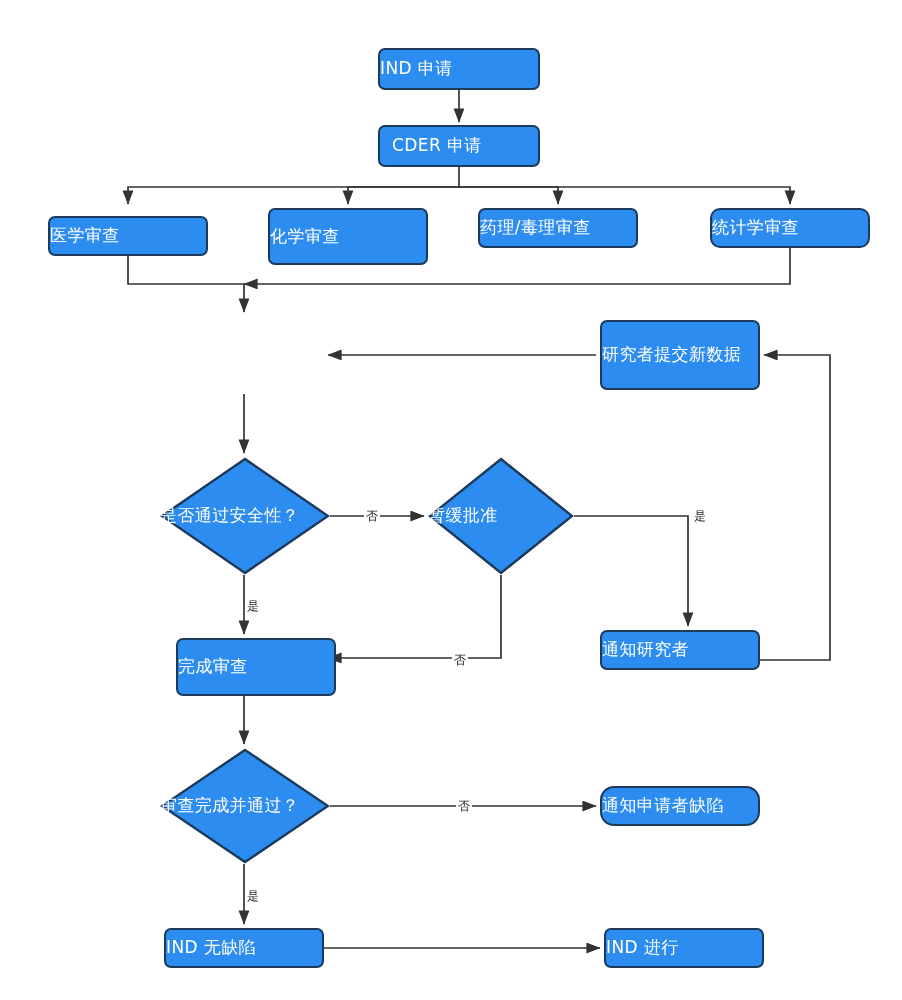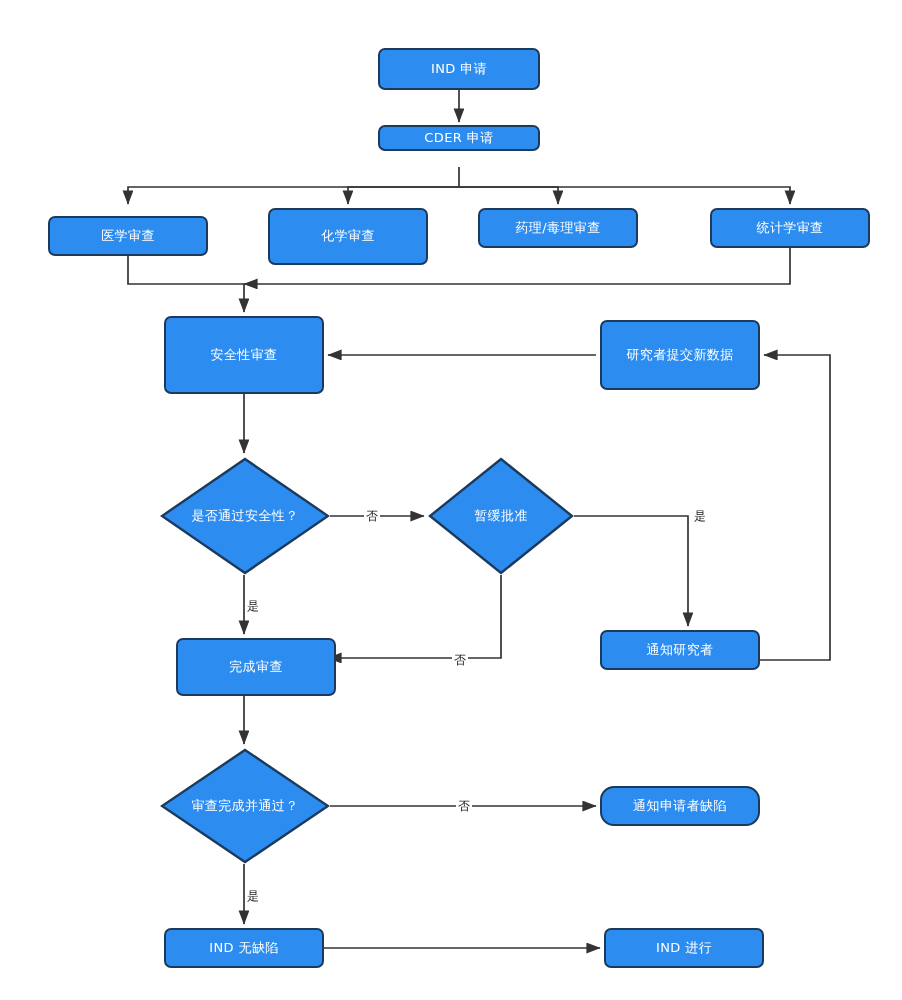--- a/index.html
+++ b/index.html
@@ -22,23 +22,22 @@
     left: 0;
     top: 0;
     width: 902px;
     height: 1000px;
   }
   .node {
     position: absolute;
     box-sizing: border-box;
     display: flex;
     align-items: center;
-    justify-content: center;
     color: #ffffff;
-    font-size: 13px;
+    font-size: 17px;
     letter-spacing: 0.4px;
     text-align: center;
     line-height: 1.25;
     user-select: none;
   }
   .node.box {
     background: #2d8cf0;
     border: 2px solid #1b3a5c;
     border-radius: 7px;
   }
@@ -111,43 +110,40 @@
       <path d="M244,864 L244,924"></path>
 
       <path d="M324,948 L600,948"></path>
     </g>
   </svg>
 
   <div class="node box" style="left:378px; top:48px; width:162px; height:42px;">
     <span>IND 申请</span>
   </div>
 
-  <div class="node box" style="left:378px; top:125px; width:162px; height:26px;">
+  <div class="node box" style="left:378px; top:125px; width:162px; height:42px;padding-left:12px;">
     <span>CDER 申请</span>
   </div>
 
   <div class="node box" style="left:48px; top:208px; width:160px; height:40px;margin-top:8px;">
     <span>医学审查</span>
   </div>
 
   <div class="node box" style="left:268px; top:208px; width:160px; height:57px;">
     <span>化学审查</span>
   </div>
 
   <div class="node box" style="left:478px; top:208px; width:160px; height:40px;">
     <span>药理/毒理审查</span>
   </div>
 
-  <div class="node box" style="left:710px; top:208px; width:160px; height:40px;">
+  <div class="node box" style="left:710px; top:208px; width:160px; height:40px;border-radius:10px;">
     <span>统计学审查</span>
   </div>
 
-  <div class="node box" style="left:164px; top:316px; width:160px; height:78px;">
-    <span>安全性审查</span>
-  </div>
 
   <div class="node box" style="left:600px; top:320px; width:160px; height:70px;">
     <span>研究者提交新数据</span>
   </div>
 
   <div class="node diamond" style="left:160px; top:457px; width:170px; height:118px;">
     <svg class="dshape" viewBox="0 0 170 118" preserveAspectRatio="none">
       <polygon points="85,2 168,59 85,116 2,59" fill="#2d8cf0" stroke="#1b3a5c" stroke-width="2.4"></polygon>
     </svg>
     <span class="dlabel">是否通过安全性？</span>

